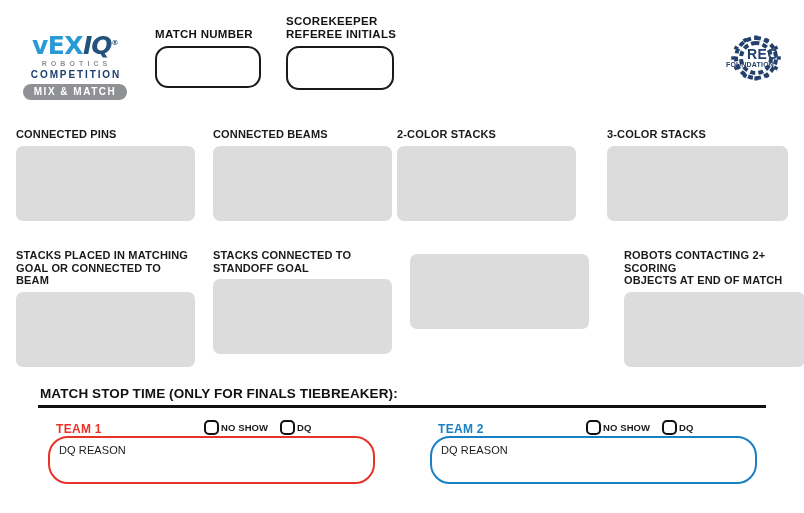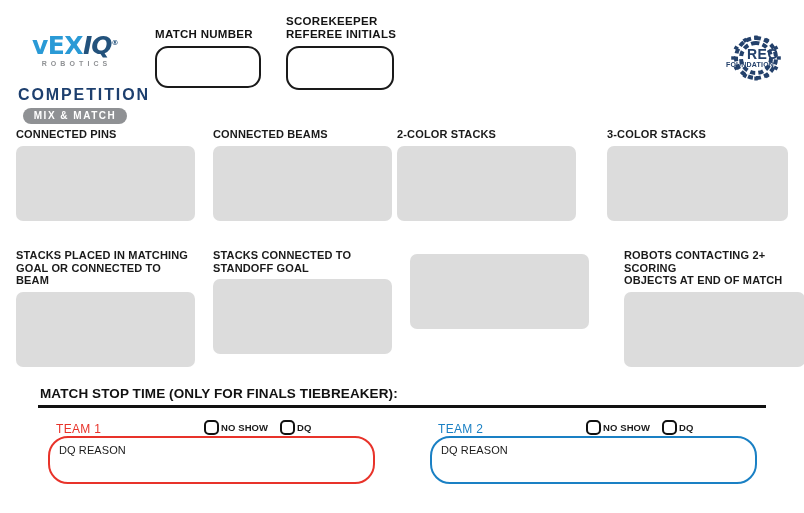--- a/index.html
+++ b/index.html
@@ -56,25 +56,25 @@
   .vex-row2 {
     font-size: 7px;
     font-weight: 700;
     letter-spacing: 4.1px;
     color: #8f9194;
     margin-top: 1px;
     margin-left: 3px;
     white-space: nowrap;
   }
   .vex-row3 {
-    font-size: 16px;
+    font-size: 10px;
     font-weight: 700;
     letter-spacing: 1.9px;
     color: #1d3f6e;
-    margin-top: 19px;
+    margin-top: 2px;
     margin-left: 2px;
     white-space: nowrap;
   }
   .vex-row4 {
     margin: 4px auto 0 auto;
     width: 104px;
     background: #8f9194;
     border-radius: 9px;
     color: #ffffff;
     font-size: 10px;
@@ -163,21 +163,21 @@
     left: 38px; top: 405px;
     width: 728px; height: 3px;
     background: #111111;
   }
 
   .team-block { position: absolute; top: 420px; }
   .team-name {
     position: absolute;
     left: 0; top: 2px;
     font-size: 12px;
-    font-weight: 400;
+    font-weight: 700;
     letter-spacing: 0.3px;
     white-space: nowrap;
   }
   .team-line {
     position: absolute;
     top: 16px;
     height: 2px;
     background: #1a1a1a;
   }
   .chk-wrap {

